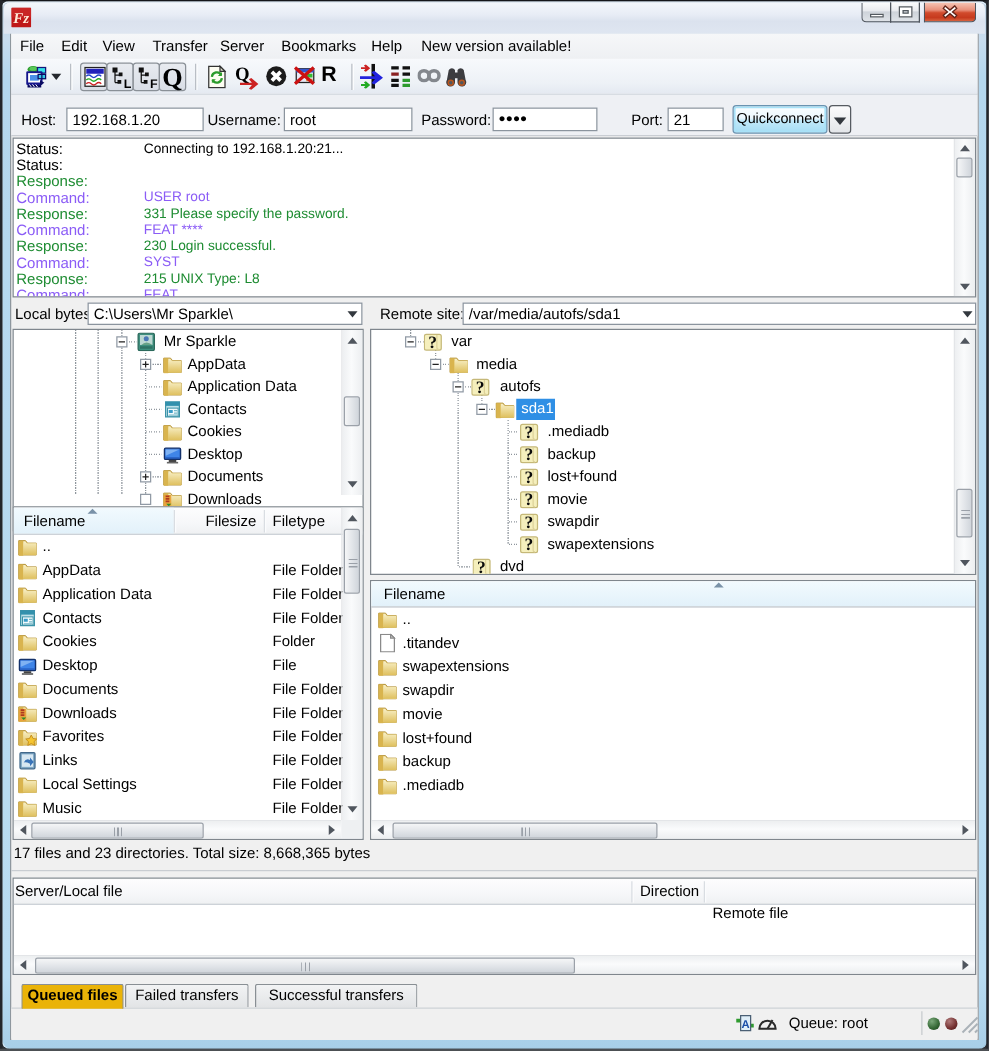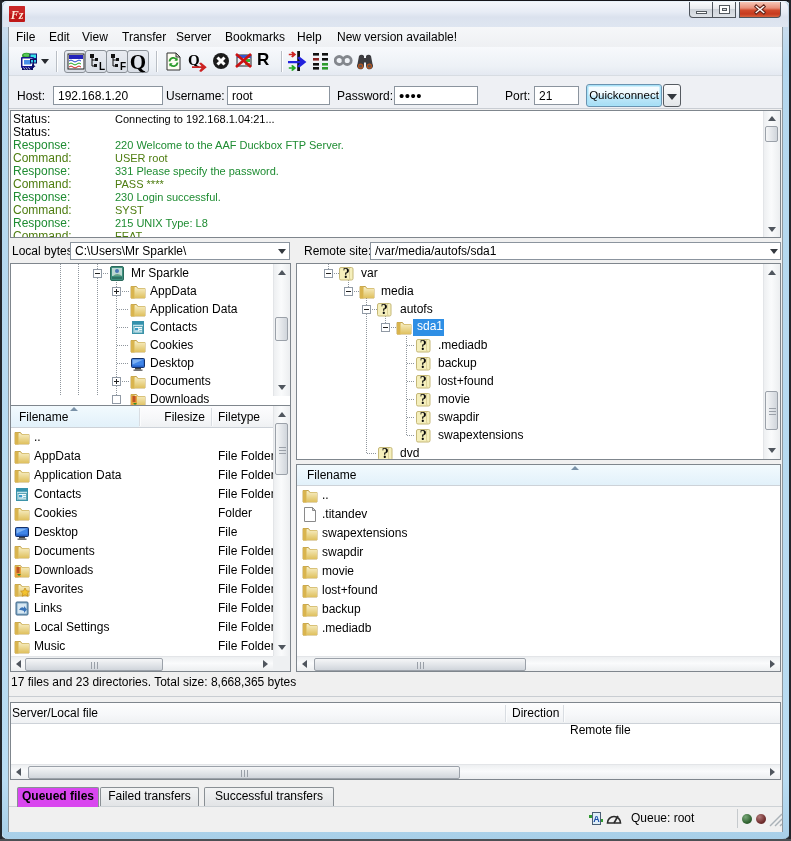--- a/index.html
+++ b/index.html
@@ -28,21 +28,21 @@
 .tbtn{position:absolute;top:50px;width:22px;height:23px;border:1px solid #8a9097;border-radius:3px;background:linear-gradient(180deg,#e8ebf0,#d9dee6)}
 #quickbar{left:9px;top:76px;width:773px;height:33px;background:#eef0f4;border-bottom:1px solid #c9cdd3}
 .inp{position:absolute;top:86px;height:19px;border:1px solid #8b949e;background:#fff;font-size:12px;line-height:17px;padding-left:4px}
 .ql{position:absolute;top:89px;font-size:12px}
 
 .panel{position:absolute;background:#fff;border:1px solid #7f868d;overflow:hidden}
 
 #log{left:10px;top:110px;width:771px;height:128px}
 .lr{position:absolute;font-size:12px;line-height:13px;white-space:pre}
 .lm{font-size:11px}
-.c-st{color:#000}.c-re{color:#1e8c32}.c-cm{color:#4d7c0f}
+.c-st{color:#000}.c-re{color:#1e8c32}.c-cm{color:#8b5cf6}
 
 .vsb{position:absolute;background:linear-gradient(90deg,#edeff1 0,#fafbfc 45%,#eceef0 100%);border-left:1px solid #e3e5e8}
 .hsb{position:absolute;background:linear-gradient(180deg,#edeff1 0,#fafbfc 45%,#eceef0 100%);border-top:1px solid #e3e5e8}
 .vth{position:absolute;left:1px;width:13px;border:1px solid #9ba1a9;border-radius:2px;background:linear-gradient(90deg,#f5f6f7,#e3e6ea 50%,#d0d5db)}
 .hth{position:absolute;top:1px;height:13px;border:1px solid #9ba1a9;border-radius:2px;background:linear-gradient(180deg,#f5f6f7,#e3e6ea 50%,#d0d5db)}
 .ar{position:absolute;width:0;height:0}
 .ar.up{border-left:4px solid transparent;border-right:4px solid transparent;border-bottom:5px solid #50565e}
 .ar.dn{border-left:4px solid transparent;border-right:4px solid transparent;border-top:5px solid #50565e}
 .ar.lf{border-top:4px solid transparent;border-bottom:4px solid transparent;border-right:5px solid #50565e}
 .ar.rt{border-top:4px solid transparent;border-bottom:4px solid transparent;border-left:5px solid #50565e}
@@ -65,21 +65,21 @@
 .hcell{position:absolute;font-size:12px}
 .hsep{position:absolute;top:2px;width:1px;background:#d9dde2;box-shadow:1px 0 0 #fbfcfd}
 .sort{position:absolute;width:0;height:0;border-left:4px solid transparent;border-right:4px solid transparent;border-bottom:4px solid #7a92a8}
 
 #llist{left:10px;top:405px;width:281px;height:267px}
 #rlist{left:296px;top:464px;width:485px;height:208px}
 .lrow{position:absolute;font-size:12px;line-height:15px;white-space:nowrap}
 
 #queue{left:10px;top:702px;width:771px;height:78px}
 .tab{position:absolute;top:787px;height:19px;border:1px solid #898f94;border-bottom:none;border-radius:2px 2px 0 0;background:linear-gradient(180deg,#f2f3f4,#e2e4e6);font-size:12px;line-height:17px;text-align:center}
-.tab.act{background:#d946ef;font-weight:bold;height:20px;z-index:3}
+.tab.act{background:#eab308;font-weight:bold;height:20px;z-index:3}
 #statusbar{left:9px;top:806px;width:773px;height:25px;background:#f0f0f0;border-top:1px solid #cdd2d6}
 
 .ic{position:absolute}
 .led{position:absolute;width:10px;height:10px;border-radius:50%}
 </style></head>
 <body>
 <div id="scr">
  <svg width="0" height="0" style="position:absolute">
   <defs>
    <linearGradient id="fg" x1="0" y1="0" x2="1" y2="0">
@@ -291,30 +291,29 @@
  <input class="inp a" style="left: 394px; width: 84px; font-size: 15px; letter-spacing: 0.5px;" value="••••" readonly="">
  <div class="ql" style="left:505px">Port:</div>
  <input class="inp a" style="left: 534px; width: 45px;" value="21" readonly="">
  <div class="a" style="left:586px;top:84px;width:76px;height:23px;border:1px solid #6a93b0;border-radius:3px;box-shadow:inset 0 0 0 1.5px #a8e2f8;background:linear-gradient(180deg,#fafdff 0,#ecf8fe 45%,#c2e9f9 55%,#a5ddf5 100%);text-align:center;font-size:11.5px;line-height:21px">Quickconnect</div>
  <div class="a" style="left:663px;top:84px;width:18px;height:23px;border:1px solid #565b61;border-radius:3px;background:linear-gradient(180deg,#fbfbfc,#e3e6e9)">
       <div class="cmbar" style="left:3px;top:9px;border-left-width:5px;border-right-width:5px;border-top-width:6px"></div>
     </div>
 
  <div id="log" class="a panel">
   <div class="lr c-st" style="left:2px;top:2px">Status:</div>
-      <div class="lr lm c-st" style="left:104px;top:2px">Connecting to 192.168.1.04:21...</div>
+      <div class="lr lm c-st" style="left:104px;top:2px">Connecting to 192.168.1.20:21...</div>
   <div class="lr c-st" style="left:2px;top:15px">Status:</div>
   <div class="lr c-re" style="left:2px;top:28px">Response:</div>
-      <div class="lr lm c-re" style="left:104px;top:28px">220 Welcome to the AAF Duckbox FTP Server.</div>
   <div class="lr c-cm" style="left:2px;top:41px">Command:</div>
       <div class="lr lm c-cm" style="left:104px;top:41px">USER root</div>
   <div class="lr c-re" style="left:2px;top:54px">Response:</div>
       <div class="lr lm c-re" style="left:104px;top:54px">331 Please specify the password.</div>
   <div class="lr c-cm" style="left:2px;top:67px">Command:</div>
-      <div class="lr lm c-cm" style="left:104px;top:67px">PASS ****</div>
+      <div class="lr lm c-cm" style="left:104px;top:67px">FEAT ****</div>
   <div class="lr c-re" style="left:2px;top:80px">Response:</div>
       <div class="lr lm c-re" style="left:104px;top:80px">230 Login successful.</div>
   <div class="lr c-cm" style="left:2px;top:93px">Command:</div>
       <div class="lr lm c-cm" style="left:104px;top:93px">SYST</div>
   <div class="lr c-re" style="left:2px;top:106px">Response:</div>
       <div class="lr lm c-re" style="left:104px;top:106px">215 UNIX Type: L8</div>
   <div class="lr c-cm" style="left:2px;top:119px">Command:</div>
       <div class="lr lm c-cm" style="left:104px;top:119px">FEAT</div>
   <div class="vsb" style="left:752px;top:0;width:17px;height:126px">
    <div class="ar up" style="left:4px;top:5px"></div>

